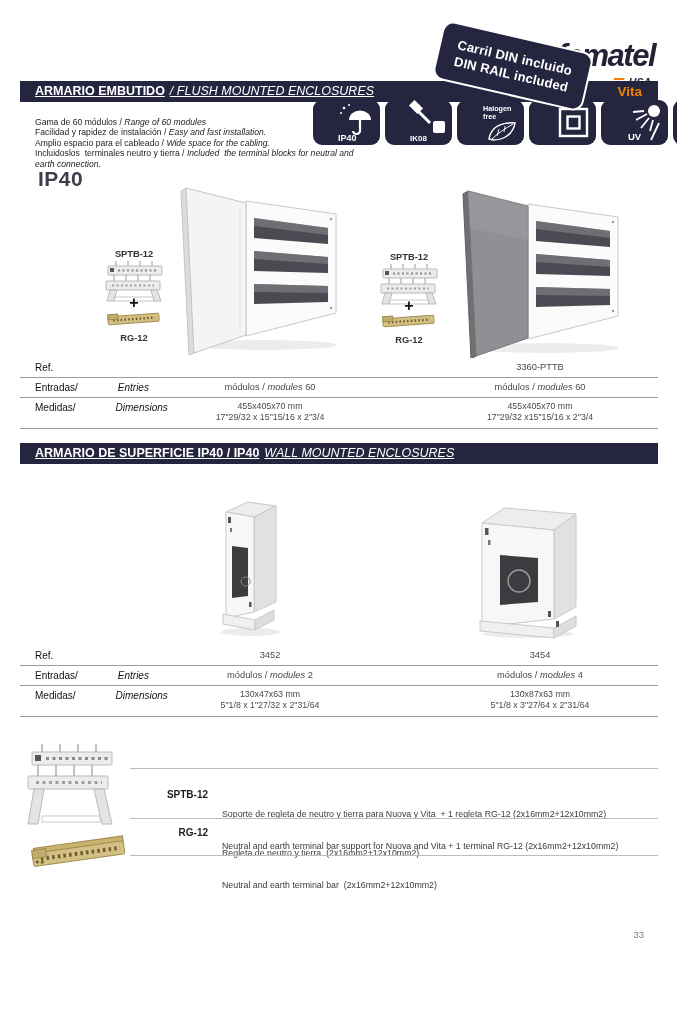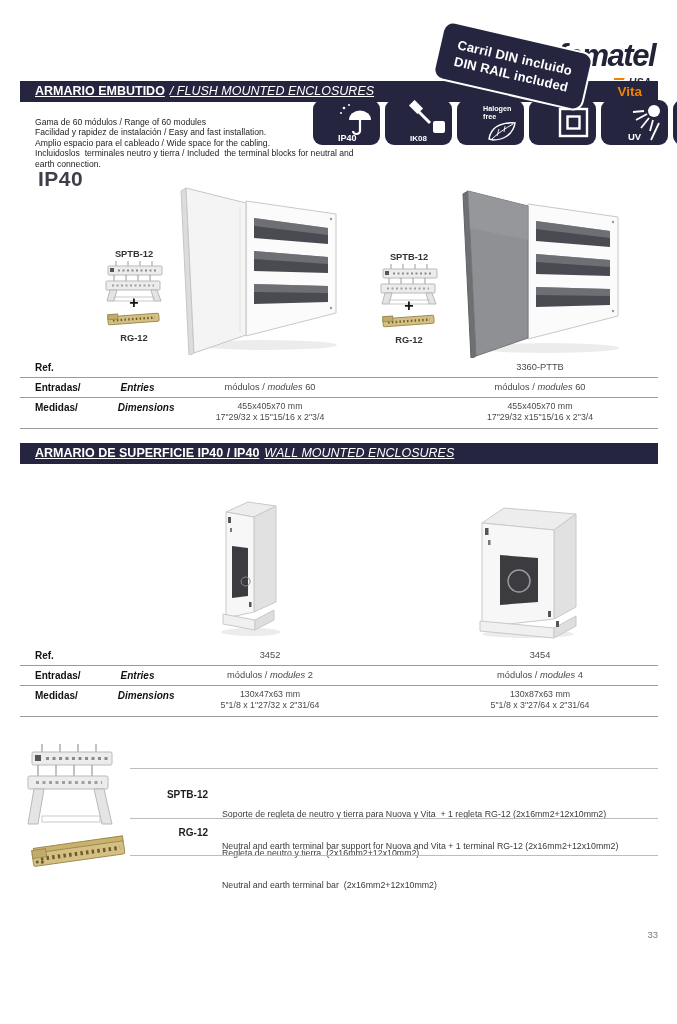--- a/index.html
+++ b/index.html
@@ -19,48 +19,48 @@
   
   .navbar{left:20px;width:638px;height:21px;background:#252540;z-index:2;}
   .navbar .bar-text{position:absolute;left:15px;top:0;line-height:21px;color:#fff;font-size:12.5px;white-space:nowrap;text-decoration:underline;}
   .navbar .es{font-weight:bold;}
   .navbar .en{font-style:italic;margin-left:5px;}
   .series{position:absolute;right:16px;top:0;line-height:21px;color:#ef8200;font-weight:bold;font-size:13.5px;}
   
   .feat-title{left:35px;top:88px;font-size:11px;font-weight:bold;color:#1d1d1d;}
   .feat-lines{left:35px;top:117px;width:285px;}
   .feat-line{font-size:8.6px;line-height:10.4px;color:#1d1d1d;white-space:pre-wrap;}
-  .feat-line .en{}
+  .feat-line .en{font-style:italic;}
   
   .icons{left:313px;top:100px;display:flex;gap:5px;z-index:3;}
   .icon{width:45px;height:45px;background:#252540;border-radius:9px;padding-left:22px;}
   svg text{font-family:"Liberation Sans",sans-serif;}
   
   .ip-heading{left:38px;top:167px;font-size:21px;font-weight:bold;color:#3f3f4c;letter-spacing:.5px;}
   
   .kit-label{width:62px;text-align:center;font-size:9.3px;font-weight:600;color:#333;}
   .kit-plus{width:62px;text-align:center;font-size:16px;font-weight:bold;color:#111;line-height:14px;}
   
   .ptable{left:20px;width:638px;}
   .trow{position:relative;border-bottom:1px solid #9b9b9b;}
   .trow.r1{height:19px;}
   .trow.r2{height:19px;}
   .trow.r3{height:30px;}
-  .tlabel{position:absolute;left:15px;top:4px;font-size:10px;font-weight:bold;color:#111;white-space:nowrap;}
+  .tlabel{position:absolute;left:15px;top:4px;font-size:10px;font-weight:normal;color:#111;white-space:nowrap;}
   .tlabel .en{font-style:italic;margin-left:40px;}
   .tc{position:absolute;top:4px;text-align:center;font-size:9.3px;color:#4a4a4a;white-space:pre-wrap;}
   .tc .it{font-style:italic;}
   .c1{left:105px;width:290px;}
   .c2{left:375px;width:290px;}
   .dims{top:3px;font-size:8.8px;line-height:11px;}
   
   .acc-rule{left:130px;width:528px;border-top:1px solid #bdbdbd;height:0;}
   .acc-code{left:130px;width:78px;text-align:right;font-size:10px;font-weight:bold;color:#1d1d1d;}
   .acc-desc{left:222px;width:436px;font-size:8.8px;line-height:10.8px;color:#3a3a3a;white-space:pre-wrap;}
-  .page-num{left:630px;top:929px;width:28px;text-align:right;font-size:9.5px;color:#7d7d7d;}
+  .page-num{left:616px;top:929px;width:28px;text-align:right;font-size:9.5px;color:#7d7d7d;}
 </style>
 </head>
 <body>
 
 <div class="page">
 
   <div class="abs logo">famatel</div>
   <div class="abs brand-usa">
     <svg width="12" height="10" viewBox="0 0 12 10">
       <rect x="0" y="1" width="11" height="2" fill="#ef8200" transform="skewX(-18)"></rect>

